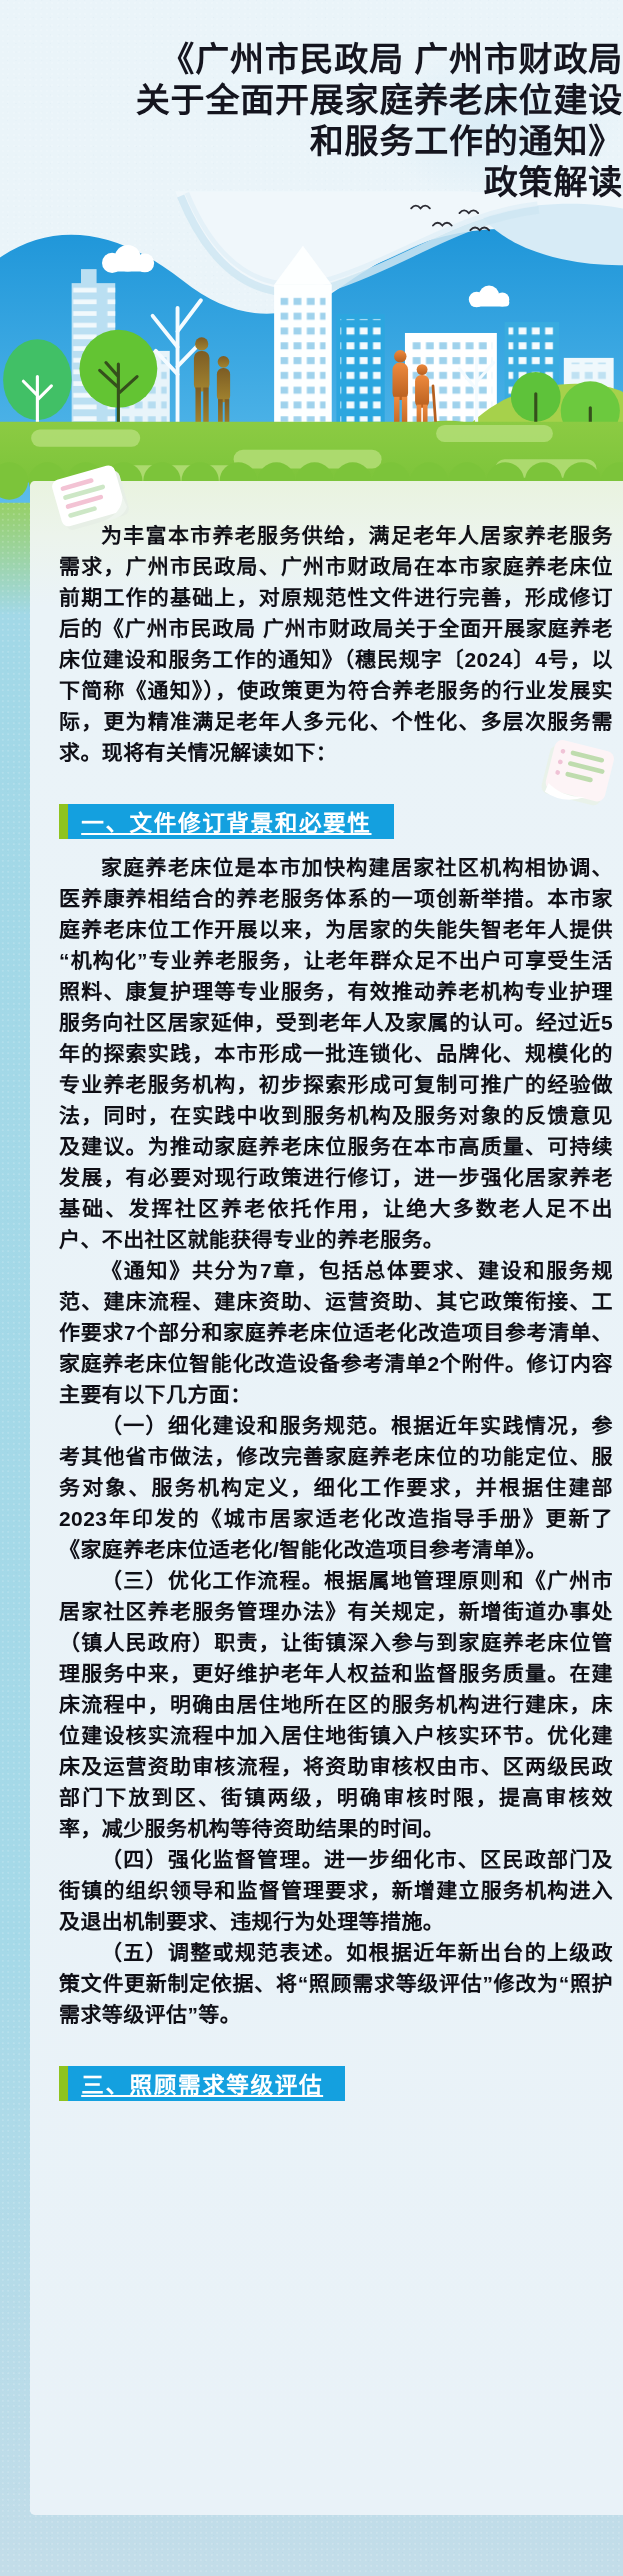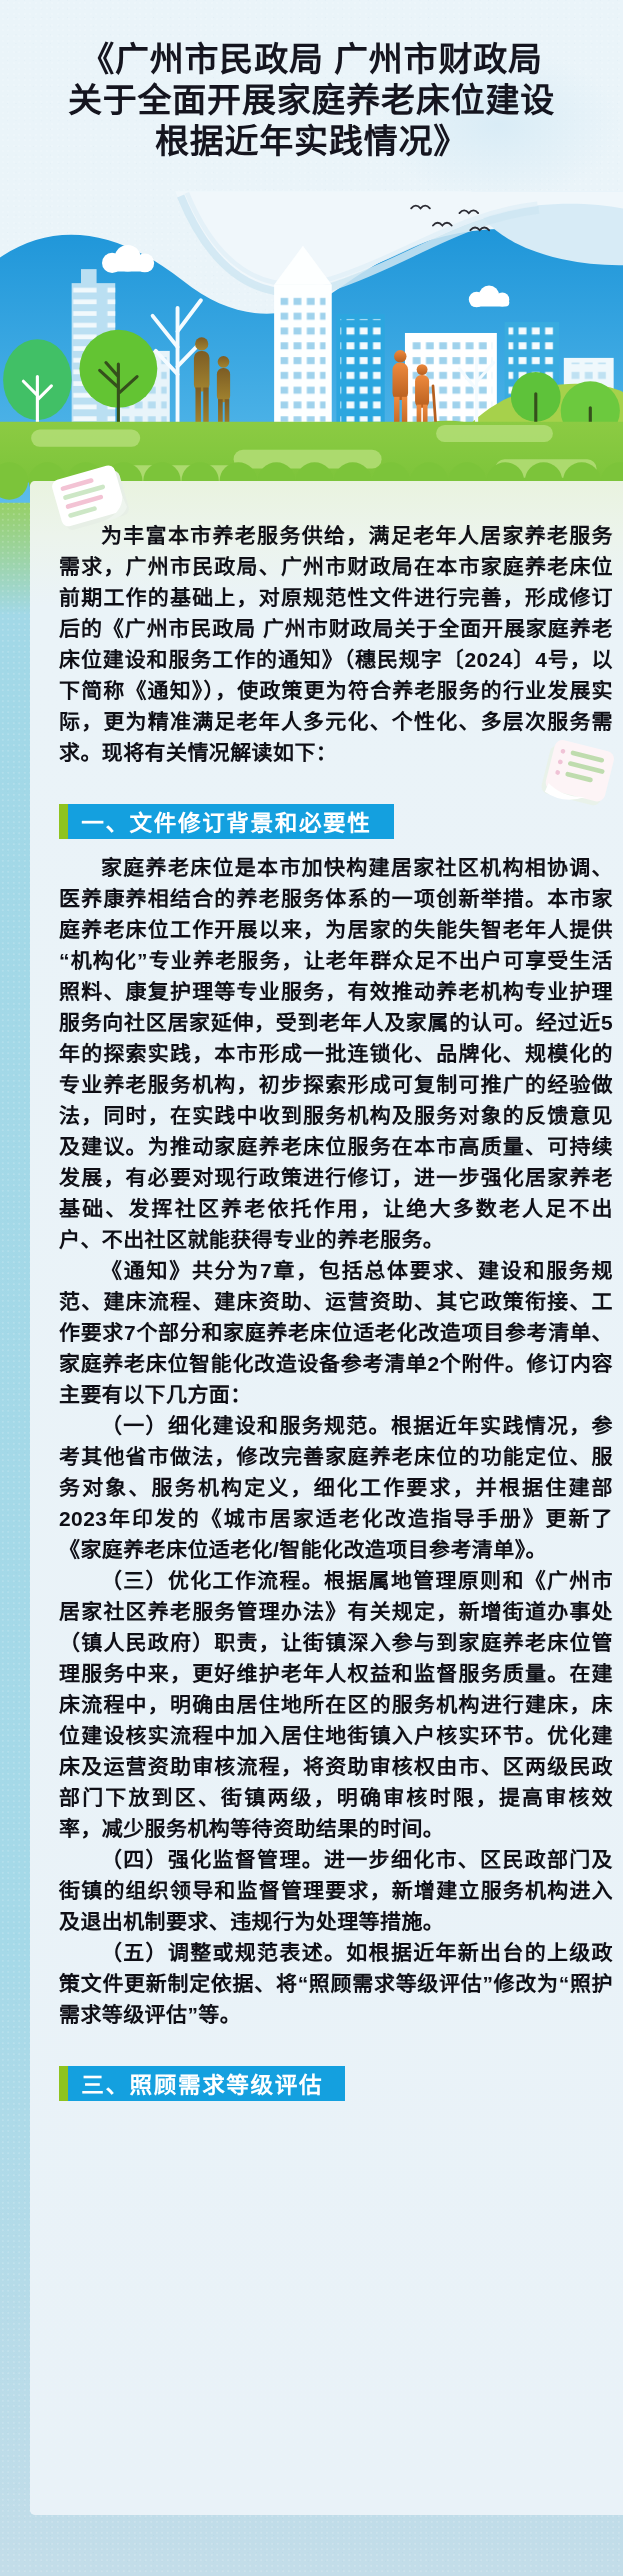--- a/index.html
+++ b/index.html
@@ -19,21 +19,21 @@
   .poster-noise{
     position:absolute;inset:0;z-index:1;pointer-events:none;opacity:.5;
     background-image:
       radial-gradient(rgba(255,255,255,.35) 0.8px,transparent 0.9px),
       radial-gradient(rgba(30,110,160,.07) 0.8px,transparent 0.9px);
     background-size:5.5px 5.5px,8.6px 8.6px;
     background-position:0 0,3.1px 4.7px;
   }
   
   .header{position:absolute;top:0;left:0;width:623px;height:505px;z-index:2;}
-  .title-wrap{position:relative;padding-top:39px;text-align:center;z-index:3;}
+  .title-wrap{position:relative;padding-top:39px;text-align:right;z-index:3;}
   .title-line{
     font-size:34px;line-height:41px;font-weight:900;color:#15151f;
     letter-spacing:0.8px;white-space:nowrap;
   }
   .header-soft{
     position:absolute;left:335px;top:23.4px;width:327px;height:203px;z-index:1;
     background:radial-gradient(closest-side,#d9ecf6 0%,rgba(217,236,246,0) 75%);
   }
   .illustration{position:absolute;left:0;top:191px;width:623px;height:312px;z-index:2;}
   
@@ -47,38 +47,39 @@
     margin:0;font-size:21px;line-height:31px;font-weight:600;
     color:#0f0f16;text-align:justify;text-indent:2em;letter-spacing:0.4px;
   }
   .badge-row{margin:36px 0 12.5px 0;}
   .badge{
     display:inline-flex;align-items:center;height:35px;
     background:#14a0df;border-left:9.3px solid #8fc31f;
     padding:0 22px 0 13.2px;box-sizing:border-box;
   }
   .badge-label{
-    color:#ffffff;font-size:22.6px;font-weight:800;letter-spacing:1.6px;white-space:nowrap;
+    color:#ffffff;font-size:22.6px;font-weight:800;letter-spacing:1.6px;white-space:nowrap;text-decoration:underline;
   }
   
   .paper-icon{position:absolute;z-index:4;}
   .paper-icon.left{left:45px;top:461px;}
   .paper-icon.right{left:536px;top:735px;}
 </style>
 </head>
 <body>
 
 <div class="poster-bg"></div>
 
 <div class="header">
   <div class="header-soft"></div>
   <div class="title-wrap">
     <div class="title-line">《广州市民政局 广州市财政局</div>
     <div class="title-line">关于全面开展家庭养老床位建设</div>
-    <div class="title-line">根据近年实践情况》</div>
+    <div class="title-line">和服务工作的通知》</div>
+    <div class="title-line">政策解读</div>
   </div>
 
   <svg class="illustration" viewBox="0 0 800 400" width="623" height="312" aria-hidden="true">
     <defs>
       <linearGradient id="gSky" x1="0" y1="0" x2="0" y2="1">
         <stop offset="0" stop-color="#1f96d9"></stop>
           <stop offset="1" stop-color="#5cbcec"></stop>
       </linearGradient>
       <linearGradient id="gGrass" x1="0" y1="0" x2="0" y2="1">
         <stop offset="0" stop-color="#8ccb43"></stop>

